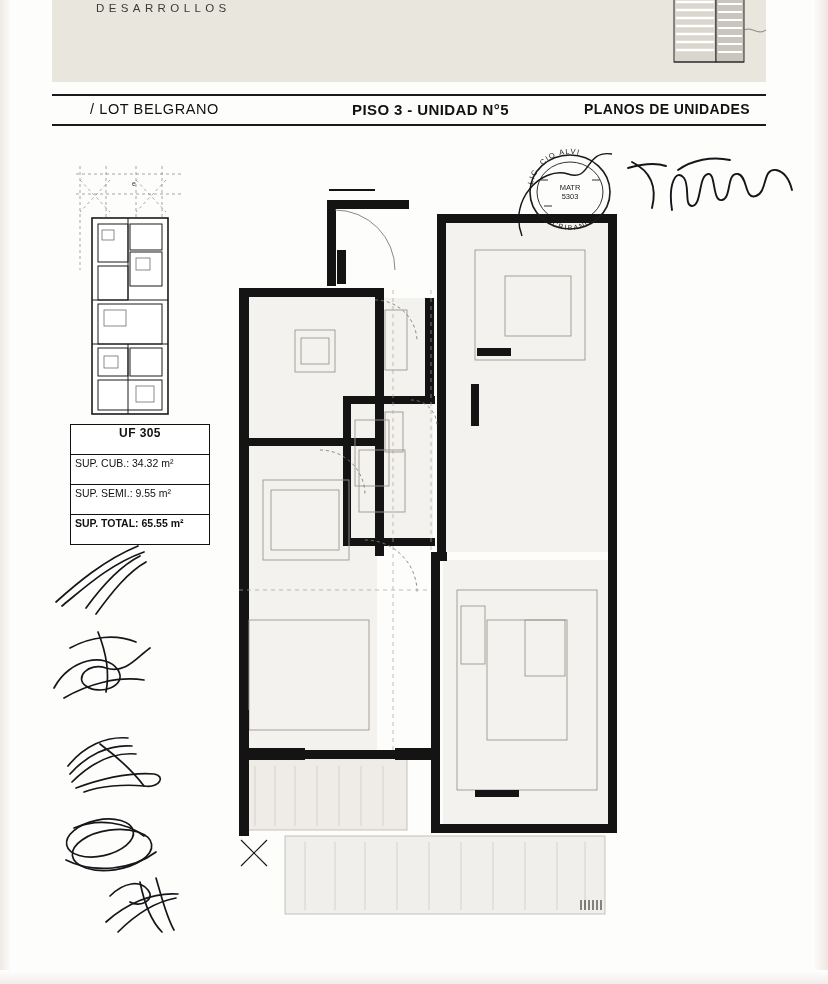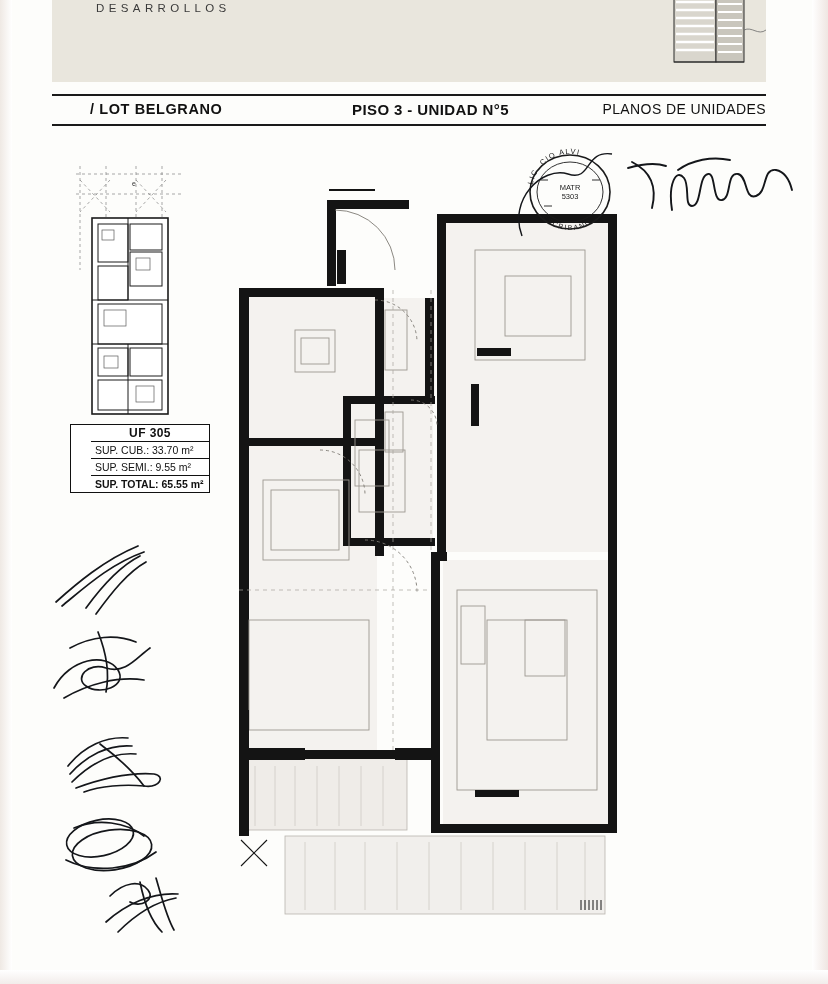--- a/index.html
+++ b/index.html
@@ -83,29 +83,29 @@
     width: 714px; height: 2px;
     background: #1a1a1a;
   }
   .title-row {
     position: absolute;
     left: 52px; top: 98px;
     width: 714px; height: 24px;
   }
   .title-left {
     position: absolute; left: 38px; top: 3px;
-    font-size: 14.5px; font-weight: 700; letter-spacing: 0.6px;
+    font-size: 14.5px; font-weight: 400; letter-spacing: 0.6px;
   }
   .title-center {
     position: absolute; left: 300px; top: 3px;
     font-size: 15px; font-weight: 700; letter-spacing: 0.4px;
   }
   .title-right {
-    position: absolute; right: 0px; top: 3px;
-    font-size: 14px; font-weight: 400; letter-spacing: 0.4px;
+    position: absolute; right: 16px; top: 3px;
+    font-size: 14px; font-weight: 700; letter-spacing: 0.4px;
   }
 
   
   .keyplan {
     position: absolute;
     left: 70px; top: 160px;
     width: 120px; height: 265px;
   }
   .keyplan svg { display: block; }
 
@@ -113,24 +113,23 @@
   .info-table {
     position: absolute;
     left: 70px; top: 424px;
     width: 138px;
     border: 1.4px solid #111;
     background: #fff;
     font-size: 10.5px;
   }
   .info-row {
     border-bottom: 1.2px solid #111;
-    padding: 2px 4px 2px 4px;
+    padding: 2px 4px 15px 4px;
     line-height: 12px;
     white-space: nowrap;
-    margin-left: 20px;
   }
   .info-row:last-child { border-bottom: none; }
   .info-row.center { text-align: center; font-weight: 700; font-size: 12px; letter-spacing: 0.4px; }
   .info-row.bold { font-weight: 700; }
 
   
   .floorplan {
     position: absolute;
     left: 225px; top: 150px;
     width: 440px; height: 790px;
@@ -253,21 +252,21 @@
         <rect x="66" y="98" width="14" height="12"></rect>
         <rect x="34" y="196" width="14" height="12"></rect>
         <rect x="66" y="226" width="18" height="16"></rect>
         <rect x="34" y="150" width="22" height="16"></rect>
       </g>
     </svg>
   </div>
 
   <div class="info-table">
     <div class="info-row center">UF 305</div>
-    <div class="info-row">SUP. CUB.: 33.70 m²</div>
+    <div class="info-row">SUP. CUB.: 34.32 m²</div>
     <div class="info-row">SUP. SEMI.: 9.55 m²</div>
     <div class="info-row bold">SUP. TOTAL: 65.55 m²</div>
   </div>
 
   <div class="floorplan">
     <svg width="440" height="790" viewBox="0 0 440 790">
 
       <g fill="#f4f2ef" stroke="none">
         <rect x="22" y="140" width="130" height="160"></rect>
         <rect x="22" y="300" width="130" height="300"></rect>

